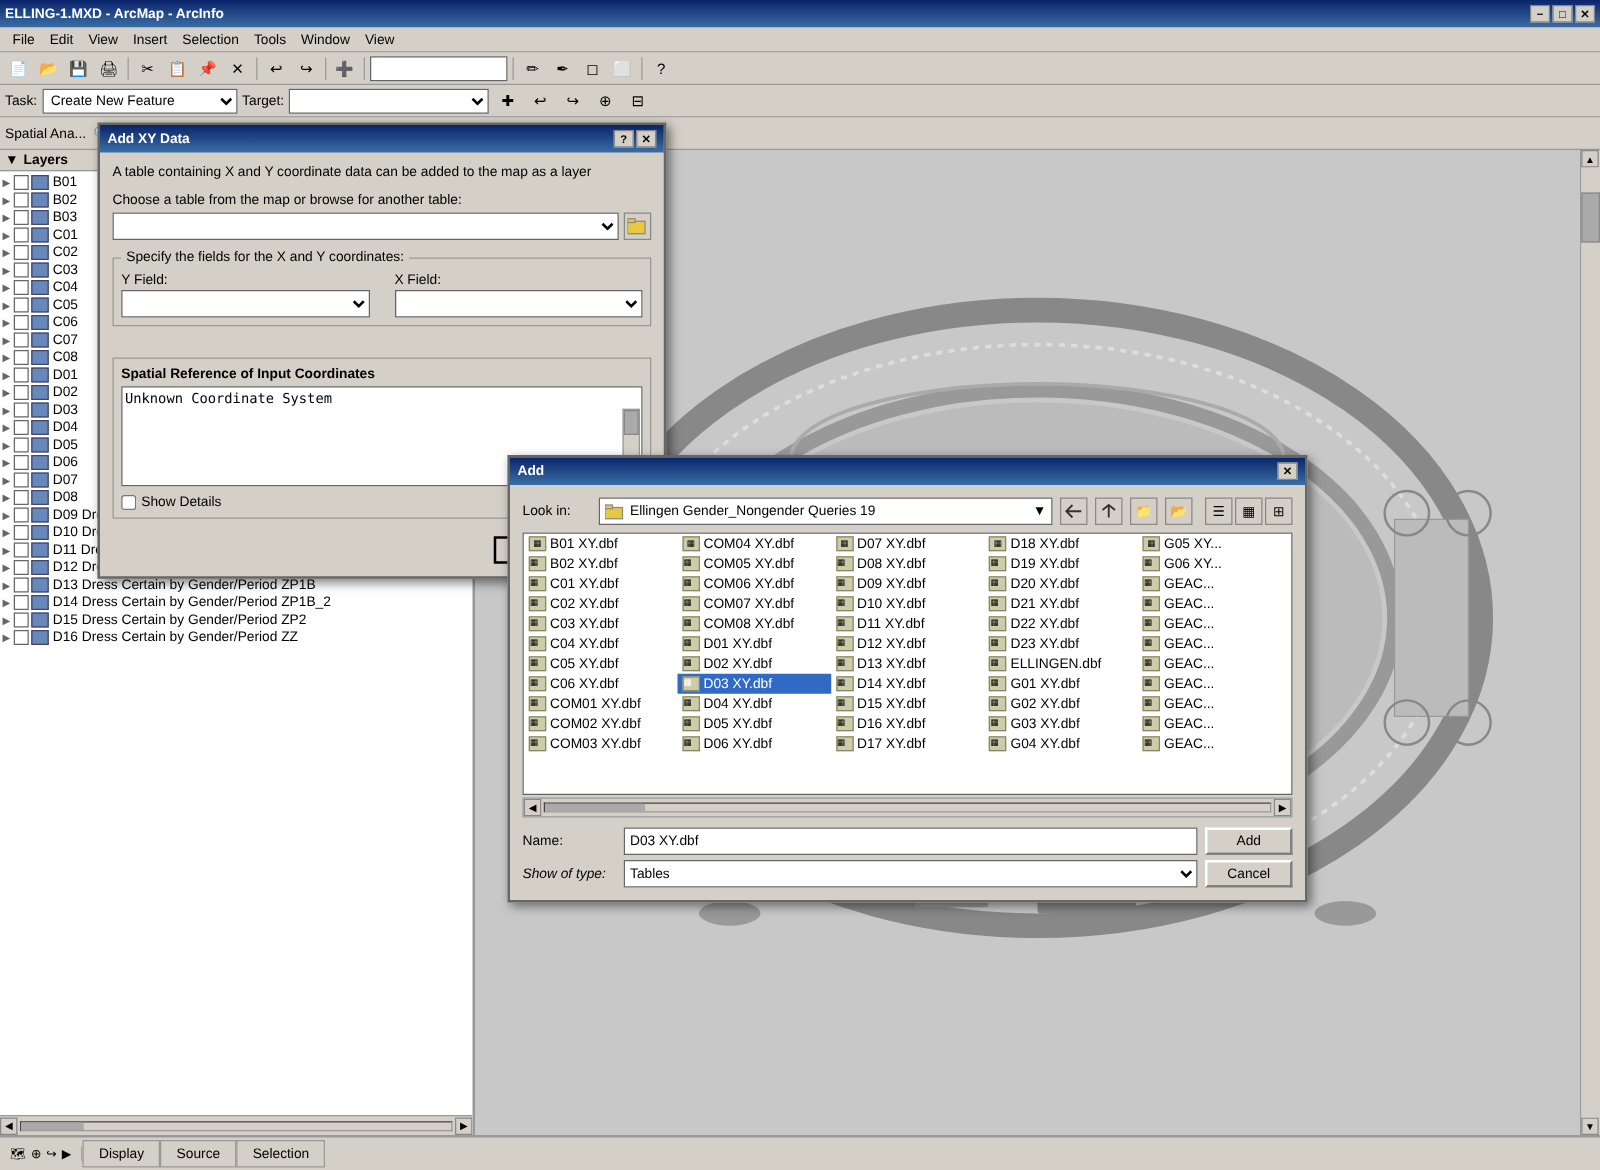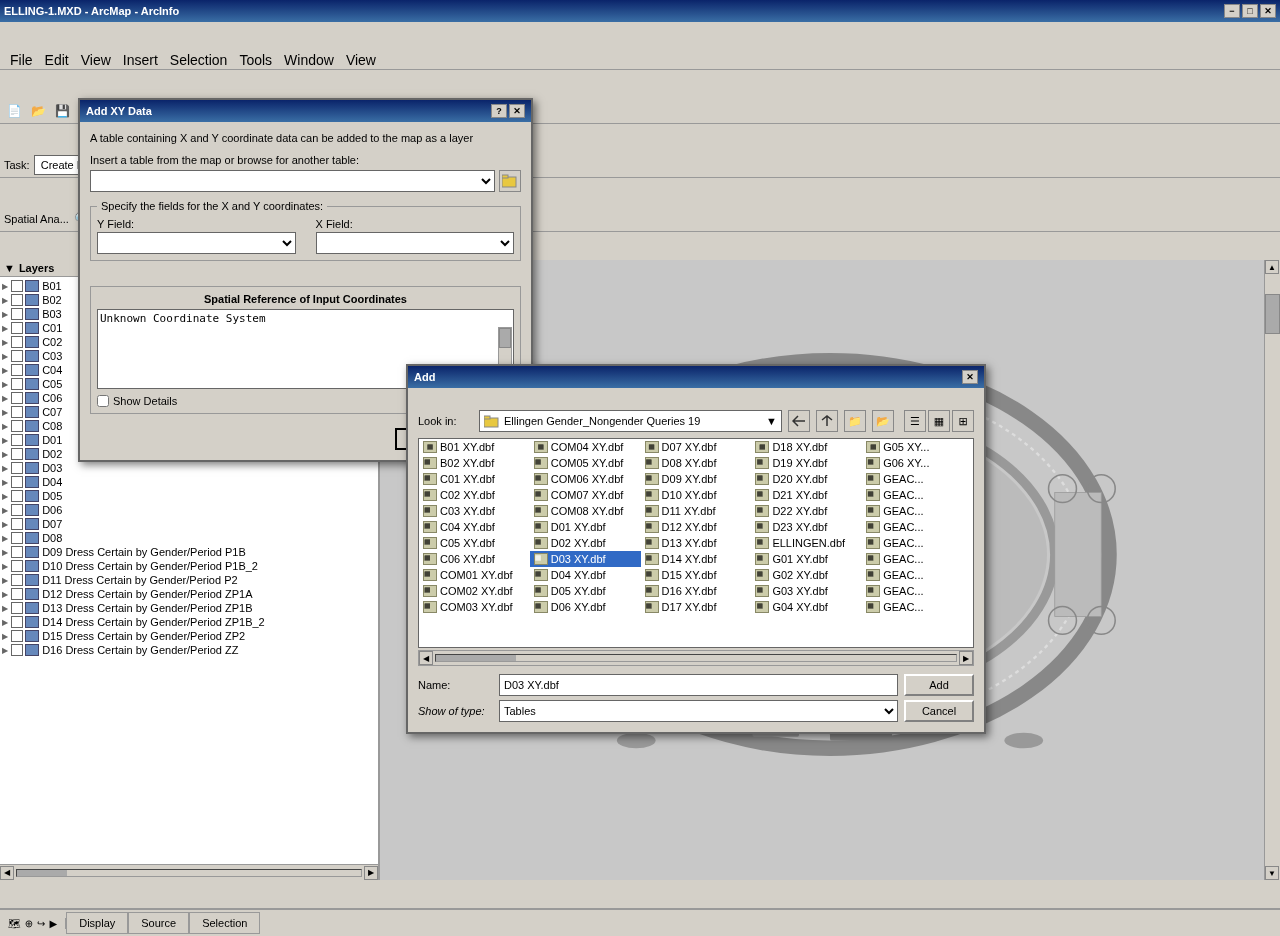--- a/index.html
+++ b/index.html
@@ -6,21 +6,21 @@
     body { font-family: 'Segoe UI', Tahoma, Arial, sans-serif; font-size: 11px; background: #d4d0c8; overflow: hidden; width: 1280px; height: 936px; position: relative; }
 
     
     .title-bar { background: linear-gradient(to bottom, #0a246a, #3a6ea5); color: white; height: 22px; display: flex; align-items: center; padding: 0 4px; font-size: 11px; font-weight: bold; }
     .title-bar-title { flex: 1; }
     .title-bar-buttons { display: flex; gap: 2px; }
     .title-btn { width: 16px; height: 14px; background: #d4d0c8; border: 1px solid #888; font-size: 9px; display: flex; align-items: center; justify-content: center; cursor: pointer; color: black; }
 
     
     .menu-bar { background: #d4d0c8; height: 20px; display: flex; align-items: center; padding: 0 4px; border-bottom: 1px solid #999; }
-    .menu-item { padding: 2px 6px; font-size: 14px; cursor: pointer; text-align: right; }
+    .menu-item { padding: 2px 6px; font-size: 11px; cursor: pointer; text-align: right; }
 
     
     .toolbar { background: #d4d0c8; height: 26px; display: flex; align-items: center; padding: 2px 4px; border-bottom: 1px solid #999; gap: 2px; }
     .toolbar-btn { width: 22px; height: 22px; background: #d4d0c8; border: 1px solid transparent; display: flex; align-items: center; justify-content: center; cursor: pointer; font-size: 12px; }
     .toolbar-sep { width: 1px; height: 18px; background: #999; margin: 0 2px; }
     .scale-box { height: 20px; border: 1px solid #666; background: white; padding: 0 4px; font-size: 11px; width: 110px; }
 
     
     .toolbar2 { background: #d4d0c8; height: 26px; display: flex; align-items: center; padding: 2px 4px; border-bottom: 1px solid #999; gap: 4px; }
     .task-label { font-size: 11px; }
@@ -70,37 +70,37 @@
     .field-select { width: 100%; height: 22px; border: 1px solid #666; background: white; font-size: 11px; }
     .desc-label { font-size: 11px; margin-bottom: 2px; }
     .desc-box { width: 100%; height: 80px; border: 1px solid #666; background: white; padding: 2px; font-size: 11px; resize: none; overflow-y: auto; }
     .show-details { display: flex; gap: 4px; font-size: 11px; margin-top: 4px; }
     .show-details input { width: 12px; height: 12px; }
     .dialog-footer { display: flex; justify-content: flex-end; gap: 6px; padding-top: 6px; }
     .btn { min-width: 60px; height: 22px; background: #d4d0c8; border: 2px solid; border-color: #fff #808080 #808080 #fff; padding: 0 8px; font-size: 11px; cursor: pointer; display: flex; align-items: center; justify-content: center; }
     .btn-ok { border: 2px solid #000; }
 
     
-    .add-dialog { top: 364px; left: 406px; width: 580px; z-index: 20; }
-    .add-dialog-body { padding: 10px; margin-top: 12px; }
+    .add-dialog { top: 364px; left: 406px; width: 640px; z-index: 20; }
+    .add-dialog-body { padding: 10px; }
     .lookin-row { display: flex; align-items: center; gap: 6px; margin-bottom: 6px; }
     .lookin-label { font-size: 11px; width: 55px; }
     .nav-btn { width: 22px; height: 22px; background: #d4d0c8; border: 1px solid #888; display: flex; align-items: center; justify-content: center; cursor: pointer; font-size: 11px; }
     .file-item { display: flex; align-items: center; padding: 2px 4px; font-size: 11px; cursor: pointer; white-space: nowrap; overflow: hidden; }
     .file-item.selected { background: #316ac5; color: white; }
     .name-row { display: flex; align-items: center; gap: 6px; margin-top: 8px; }
     .name-label { font-size: 11px; width: 75px; }
     .name-input { flex: 1; height: 22px; border: 1px solid #666; background: white; padding: 0 4px; font-size: 11px; }
     .add-btn { min-width: 70px; height: 22px; background: #d4d0c8; border: 2px solid; border-color: #fff #808080 #808080 #fff; padding: 0 8px; font-size: 11px; cursor: pointer; }
     .showtype-row { display: flex; align-items: center; gap: 6px; margin-top: 4px; }
     .showtype-label { font-size: 11px; width: 75px; font-style: italic; }
     .showtype-select { flex: 1; height: 22px; border: 1px solid #666; background: white; font-size: 11px; }
     .cancel-btn { min-width: 70px; height: 22px; background: #d4d0c8; border: 2px solid; border-color: #fff #808080 #808080 #fff; padding: 0 8px; font-size: 11px; cursor: pointer; }
 
-    .app-wrapper { display: flex; flex-direction: column; height: 936px; width: 1280px; gap: 28px; }
+    .app-wrapper { display: flex; flex-direction: column; height: 936px; width: 1280px; }
     .content-area { display: flex; flex: 1; overflow: hidden; }
 
     .toc-expand { color: #666; font-size: 8px; margin-right: 1px; }
   </style>
 </head>
 <body>
 
 <div class="app-wrapper">
 
   <div class="title-bar">
@@ -418,21 +418,21 @@
   </div>
 
   <div class="dialog addxy-dialog">
     <div class="dialog-title">
       <span class="dialog-title-text">Add XY Data</span>
       <div class="dialog-help">?</div>
       <div class="dialog-close">✕</div>
     </div>
     <div class="dialog-body">
       <div class="addxy-desc">A table containing X and Y coordinate data can be added to the map as a layer</div>
-      <div class="addxy-label">Insert a table from the map or browse for another table:</div>
+      <div class="addxy-label">Choose a table from the map or browse for another table:</div>
       <div class="addxy-row">
         <select class="addxy-select"></select>
         <div class="browse-btn">
           <svg width="16" height="14" viewBox="0 0 16 14">
             <rect x="0" y="3" width="14" height="10" fill="#e8c840" stroke="#888" stroke-width="1"></rect>
             <rect x="0" y="1" width="6" height="3" fill="#e8c840" stroke="#888" stroke-width="1"></rect>
           </svg>
         </div>
       </div>
 
@@ -444,21 +444,21 @@
             <select class="field-select"></select>
           </div>
           <div class="field-col">
             <div class="field-label">X Field:</div>
             <select class="field-select"></select>
           </div>
         </div>
       </fieldset>
 
       <div style="border:1px solid #999;padding:6px;margin-bottom:8px;position:relative;">
-        <div style="font-size:11px;font-weight:bold;margin-bottom:4px;text-align:center;">Spatial Reference of Input Coordinates</div>
+        <div style="font-size:11px;font-weight:bold;margin-bottom:4px;">Spatial Reference of Input Coordinates</div>
         <textarea class="desc-box" readonly="" style="">Unknown Coordinate System</textarea>
         
         <div style="position:absolute;right:8px;top:40px;width:14px;height:60px;background:#d4d0c8;border:1px solid #999;">
           <div style="width:12px;height:20px;background:#aaa;border:1px solid #888;margin:0 auto;"></div>
         </div>
         <div class="show-details">
           <input type="checkbox" style="">
           <span>Show Details</span>
         </div>
       </div>

